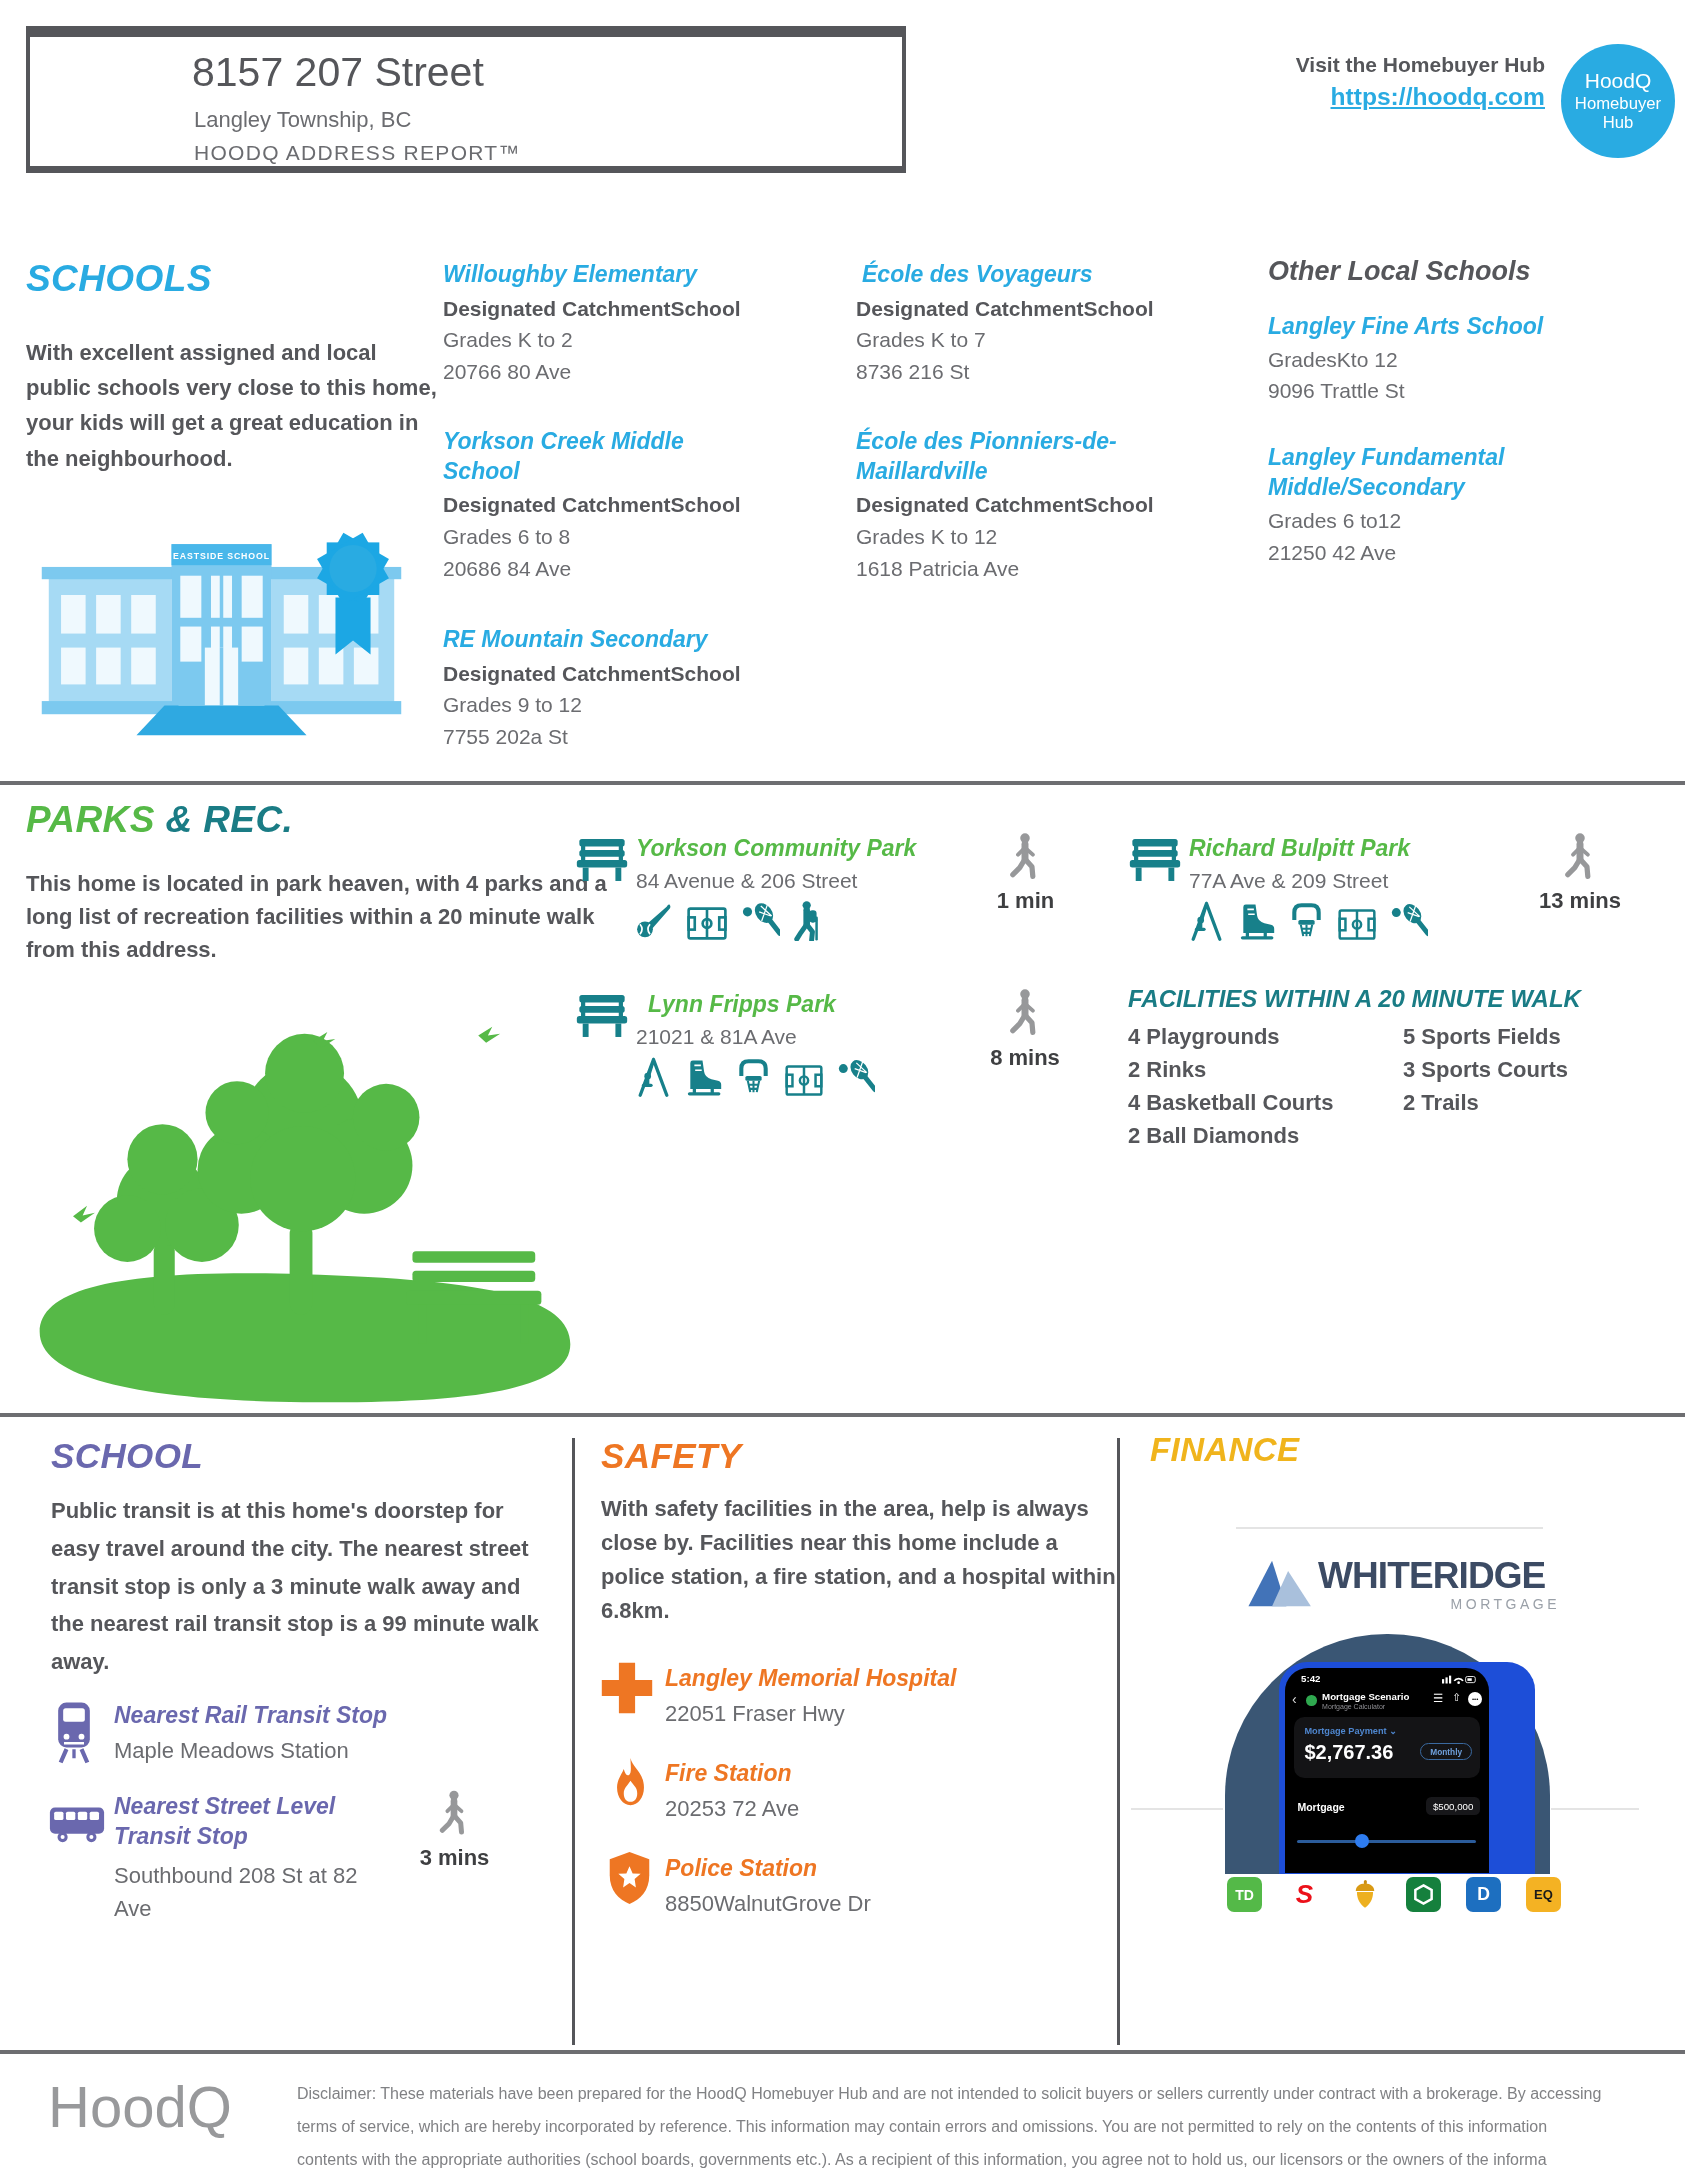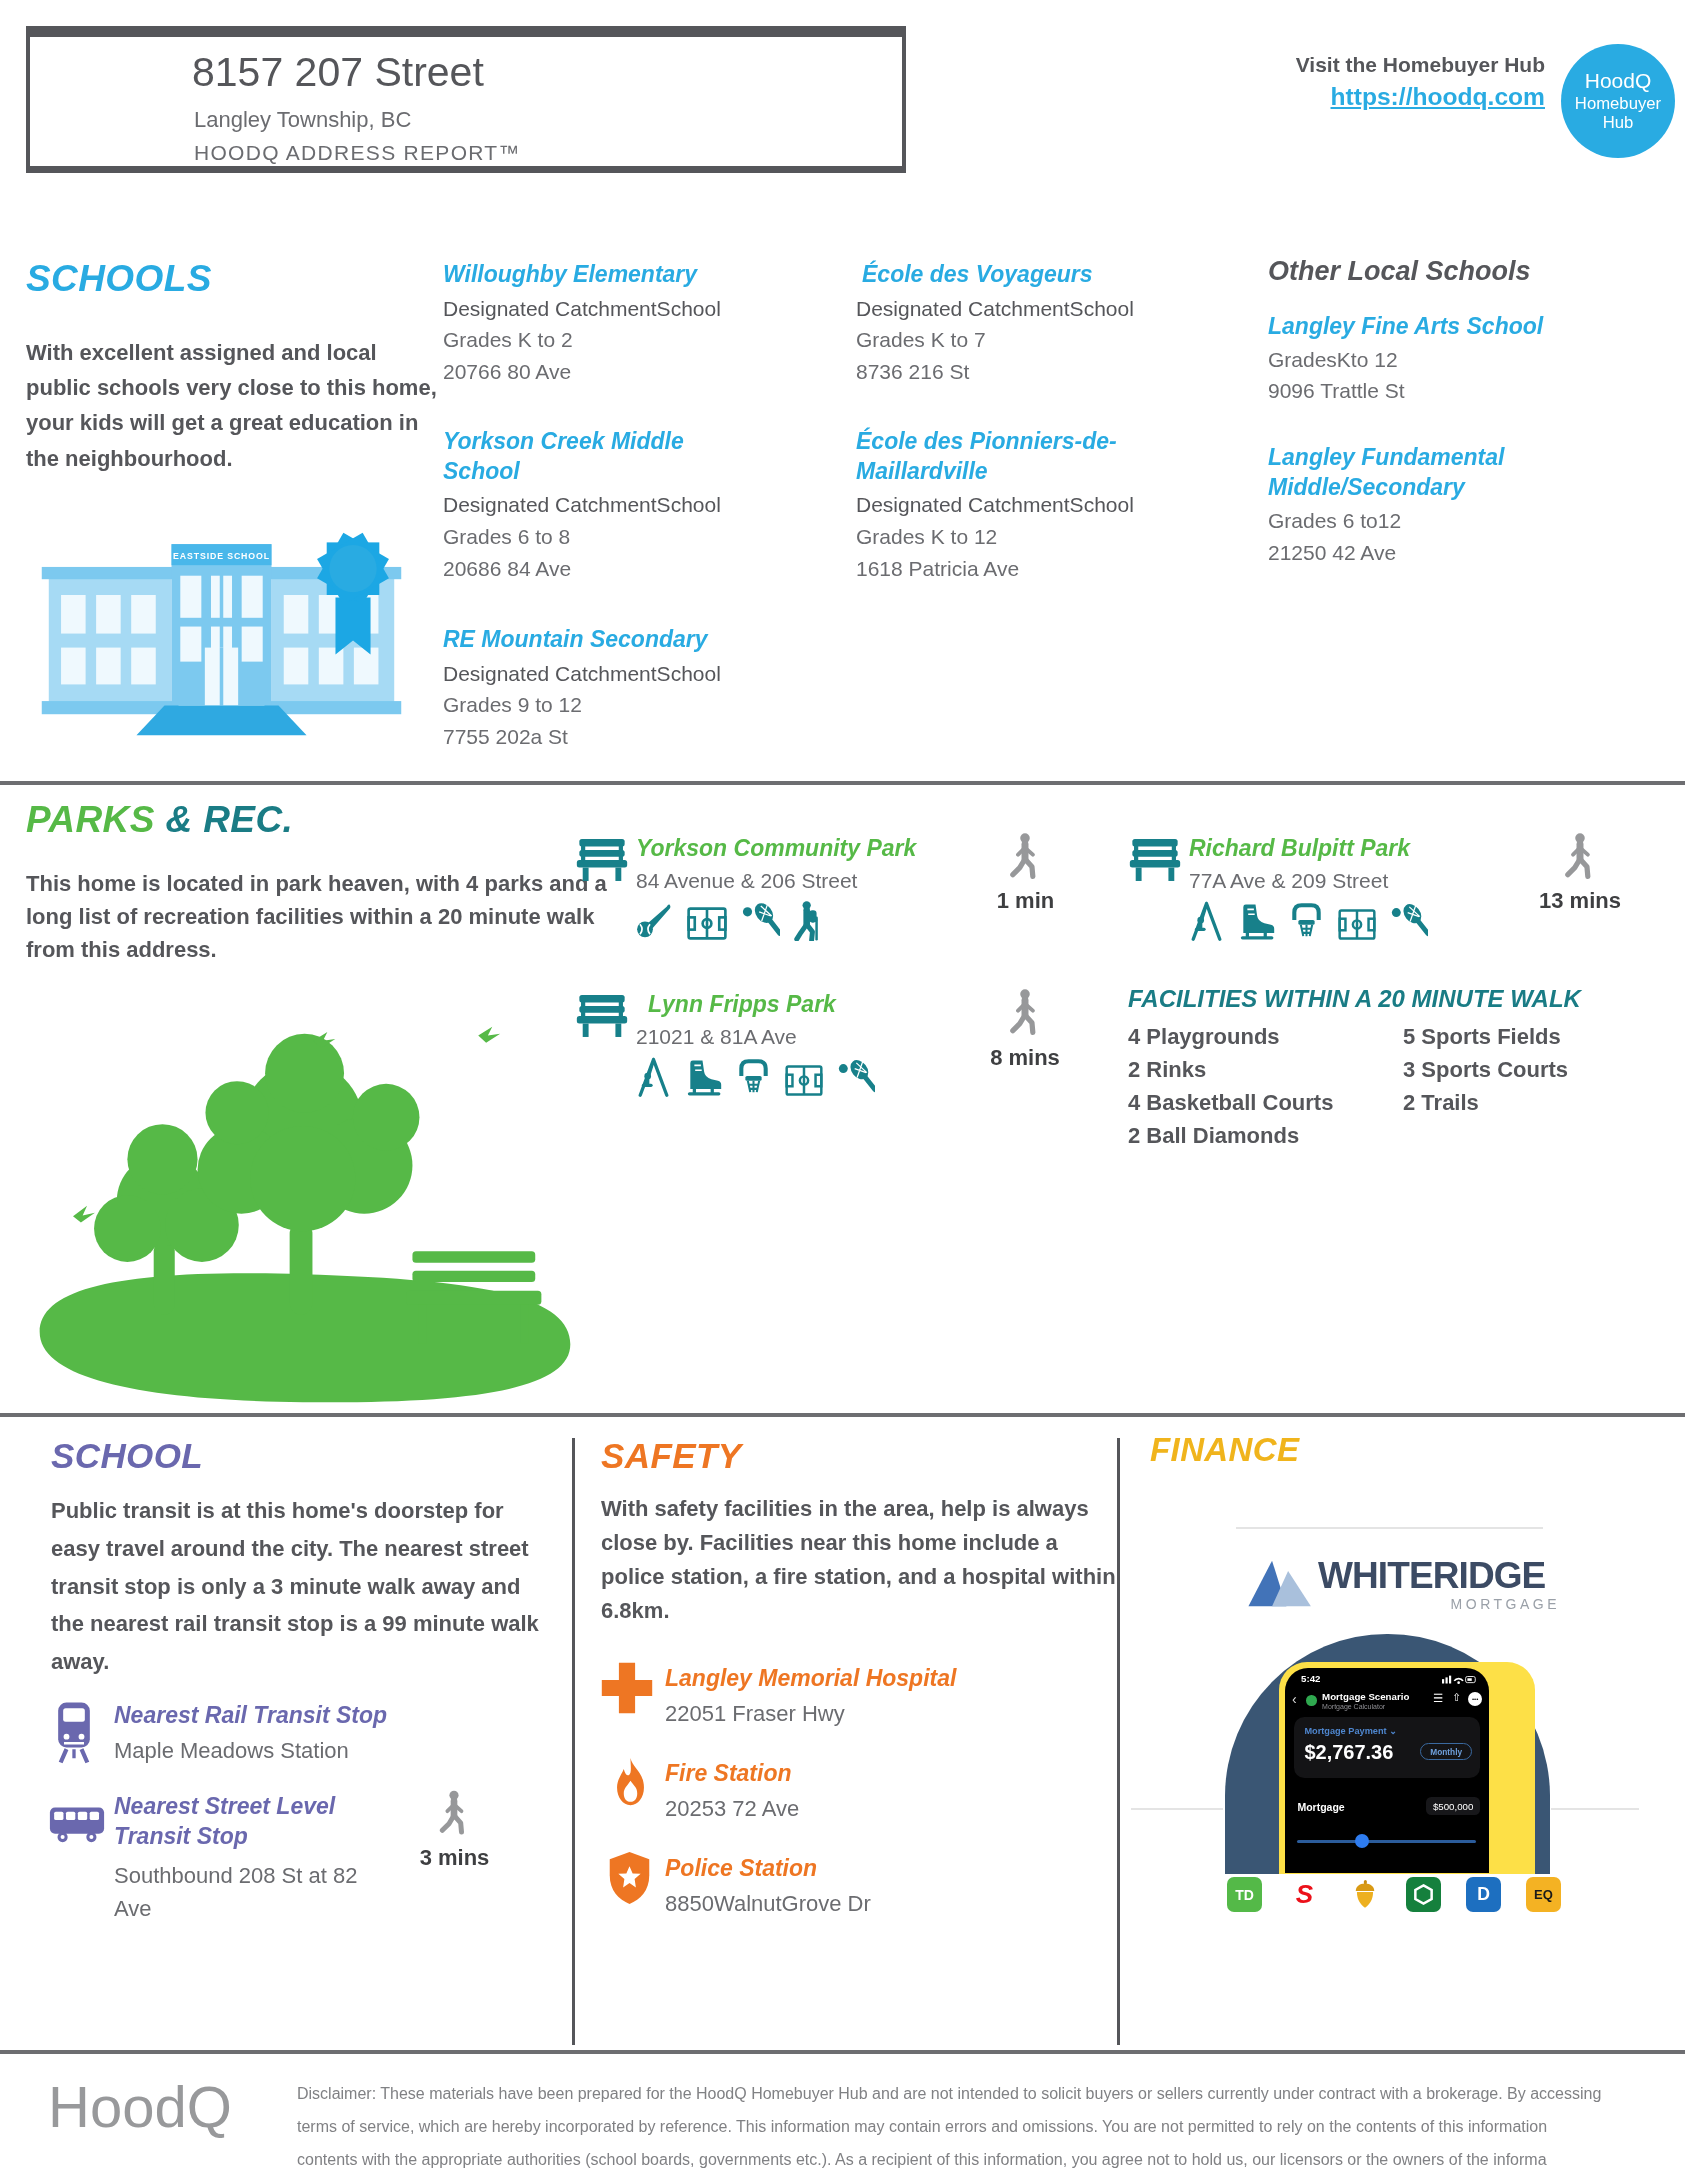--- a/index.html
+++ b/index.html
@@ -5,21 +5,21 @@
   html,body{margin:0;padding:0;background:#fff;}
   .page{position:relative;width:1685px;height:2180px;background:#ffffff;overflow:hidden;
         font-family:"Liberation Sans",sans-serif;color:#55565A;}
   .abs{position:absolute;}
   .h-sec{font-style:italic;font-weight:bold;font-size:37px;letter-spacing:0.4px;line-height:1;}
   .para{font-weight:bold;color:#55565A;font-size:22px;line-height:1.6;}
   .name-blue{font-style:italic;font-weight:bold;font-size:23px;color:#29ABE2;line-height:1.3;}
   .name-green{font-style:italic;font-weight:bold;font-size:23px;color:#56B947;line-height:1.3;white-space:nowrap;}
   .name-orange{font-style:italic;font-weight:bold;font-size:23px;color:#EE7623;line-height:1.3;white-space:nowrap;}
   .name-purple{font-style:italic;font-weight:bold;font-size:23px;color:#6A68AE;line-height:1.3;}
-  .type-line{font-weight:normal;font-size:21px;color:#55565A;white-space:nowrap;}
+  .type-line{font-weight:bold;font-size:21px;color:#55565A;white-space:nowrap;}
   .info-line{font-size:21px;color:#6B6C70;white-space:nowrap;}
   .info-wrap{font-size:22px;color:#6B6C70;line-height:1.5;}
   .walk-label{font-weight:bold;font-size:22px;color:#3E3F41;text-align:center;}
   .fac-item{font-weight:bold;font-size:22px;color:#55565A;line-height:33px;white-space:nowrap;}
   .divider-h{position:absolute;left:0;width:1685px;height:4.4px;background:#6D6E71;}
   .divider-v{position:absolute;width:2.6px;background:#55565A;}
   .icon-teal{color:#17808A;}
   .icon-gray{color:#97989A;}
   .icon-purple{color:#6A68AE;}
   .icon-orange{color:#EE7623;}
@@ -404,21 +404,21 @@
 
   <svg class="abs" style="left:1248px;top:1554px;" width="65" height="54" viewBox="0 0 76 64">
     <polygon points="0,62 28,8 45,62" fill="#4273B8"></polygon>
     <polygon points="28,62 47,20 74,62" fill="#A9C0DC"></polygon>
   </svg>
   <div class="abs nowrap" style="left:1318px;top:1555px;font-size:37px;font-weight:bold;color:#3C4B64;letter-spacing:-0.9px;">WHITERIDGE</div>
   <div class="abs" style="left:1318px;top:1596px;width:242px;text-align:right;font-size:14px;letter-spacing:3.5px;color:#9AA0A8;">MORTGAGE</div>
 
   <div class="abs" style="left:1225px;top:1634px;width:325px;height:240px;overflow:hidden;">
     <div class="abs" style="left:0;top:0;width:325px;height:351px;border-radius:162px 162px 0 0;background:#3A5674;"></div>
-    <div class="abs" style="left:54px;top:28px;width:256px;height:212px;background:#fde047;border-radius:28px 28px 0 0;">
+    <div class="abs" style="left:54px;top:28px;width:256px;height:212px;background:#1d4ed8;border-radius:28px 28px 0 0;">
       <div class="abs" style="left:6.1px;top:6.1px;width:204px;height:205px;background:#000;border-radius:23px 23px 0 0;overflow:hidden;">
         <div class="abs nowrap" style="left:16px;top:5.3px;font-size:9.7px;font-weight:bold;color:#fff;">5:42</div>
         <svg class="abs" style="right:12.3px;top:5.3px;" width="35" height="11.4" viewBox="0 0 40 13">
           <g fill="#fff">
             <rect x="0" y="7" width="2.5" height="5"></rect>
               <rect x="4" y="5" width="2.5" height="7"></rect>
               <rect x="8" y="3" width="2.5" height="9"></rect>
             <path d="M14,9 a6,6 0 0 1 10,0" stroke="#fff" fill="none" stroke-width="2"></path>
               <circle cx="19" cy="11" r="1.5"></circle>
             <rect x="27" y="4" width="11" height="7" rx="2" fill="none" stroke="#fff"></rect>

